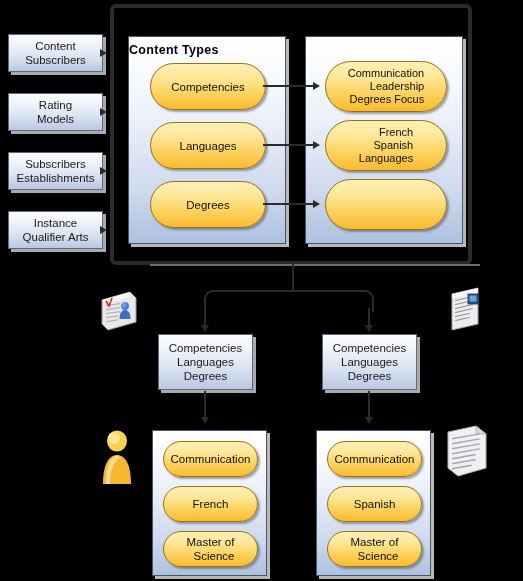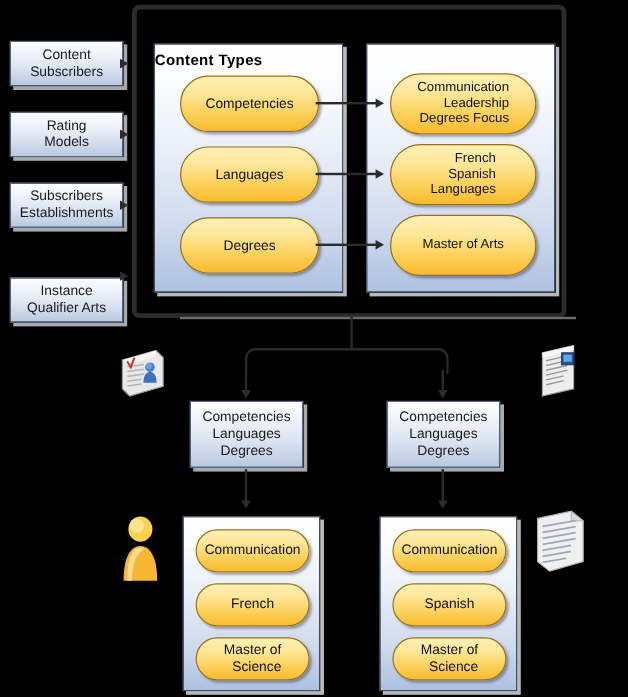--- a/index.html
+++ b/index.html
@@ -134,21 +134,21 @@
     </div>
   </div>
 
   <div class="abs bluebox sidebox" style="left:8px; top:152px; height:38px;">
     <div class="lines">
       <div>Subscribers</div>
       <div>Establishments</div>
     </div>
   </div>
 
-  <div class="abs bluebox sidebox" style="left:8px; top:211px; height:38px;margin-top:20px;">
+  <div class="abs bluebox sidebox" style="left:8px; top:211px; height:38px;">
     <div class="lines">
       <div>Instance</div>
       <div>Qualifier Arts</div>
     </div>
   </div>
 
   <div class="arrow-r" style="left:100px; top:48.5px;"></div>
   <div class="arrow-r" style="left:100px; top:107.5px;"></div>
   <div class="arrow-r" style="left:100px; top:166.5px;"></div>
   <div class="arrow-r" style="left:100px; top:225.5px;"></div>
@@ -190,21 +190,20 @@
     <div class="pill abs small" style="left:19px; top:83px; width:122px; height:51px;">
       <div>
         <div>French</div>
         <div>Spanish</div>
         <div>Languages</div>
       </div>
     </div>
 
     <div class="pill abs small" style="left:19px; top:142px; width:122px; height:51px;">
       <div>
-        <div>Master of Arts</div>
       </div>
     </div>
   </div>
 
   <div class="line-h" style="left:263px; top:85px; width:52px;"></div>
   <div class="arrow-r" style="left:313px; top:81.5px;"></div>
 
   <div class="line-h" style="left:263px; top:144px; width:52px;"></div>
   <div class="arrow-r" style="left:313px; top:140.5px;"></div>
 

